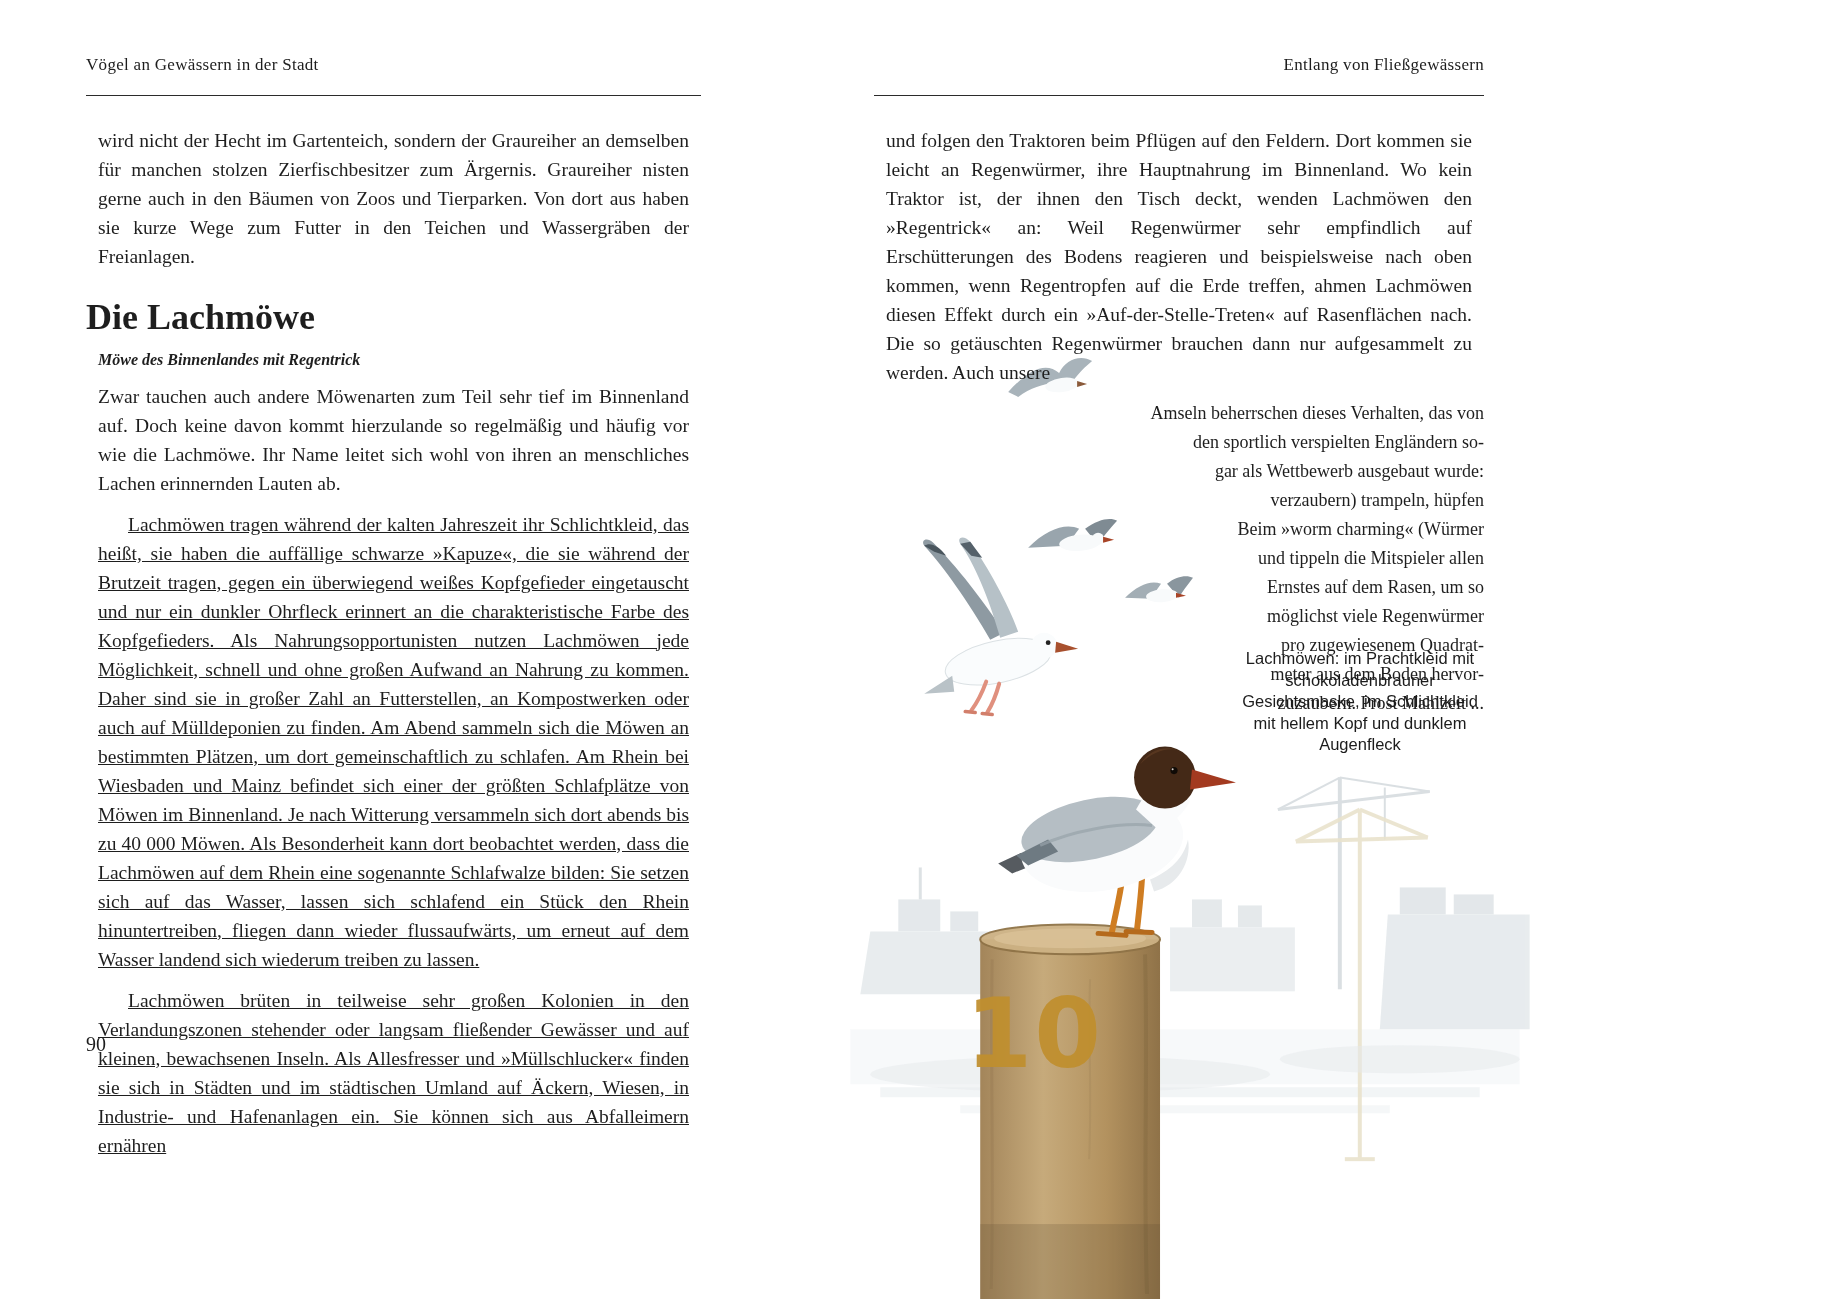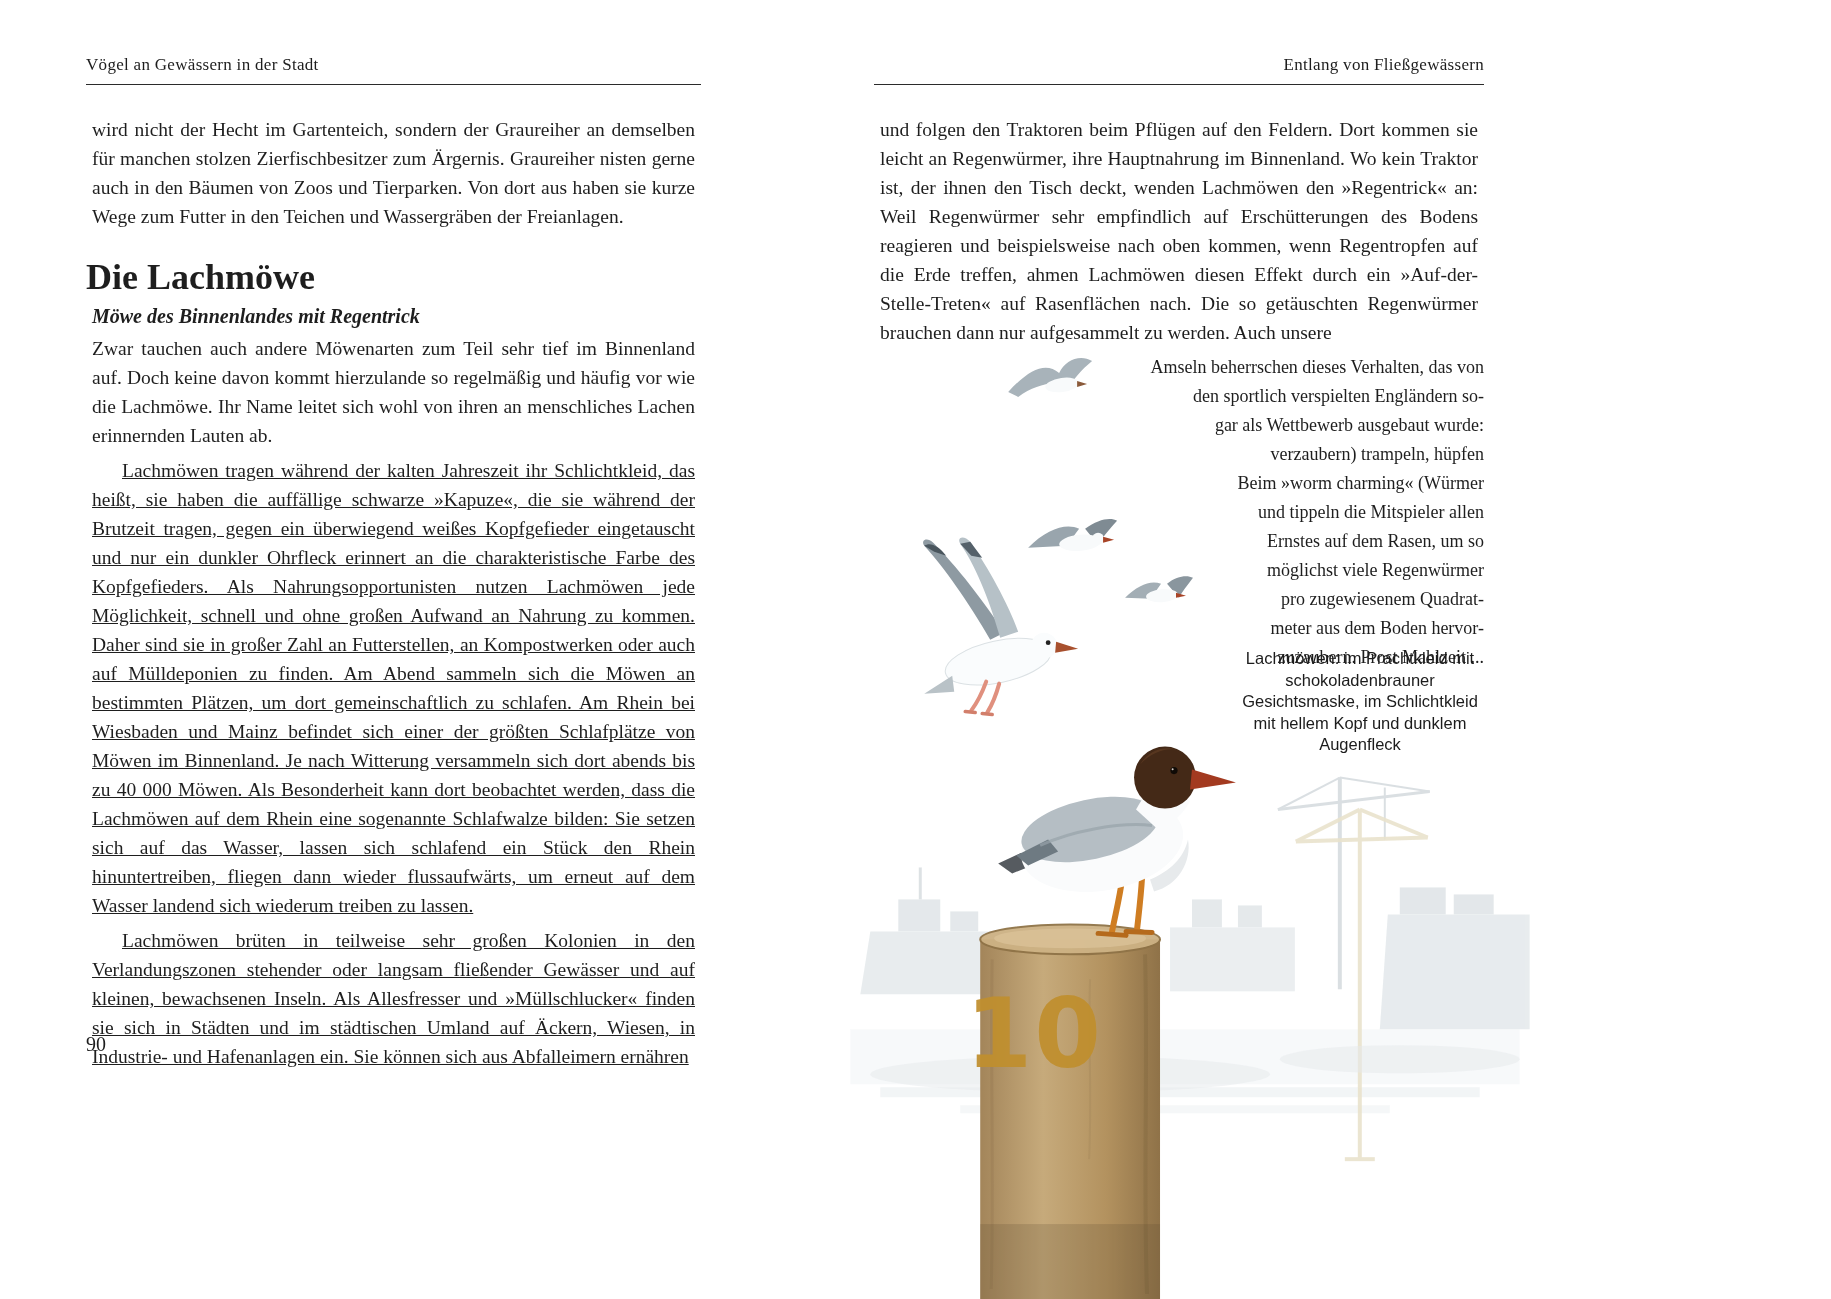--- a/index.html
+++ b/index.html
@@ -12,43 +12,43 @@
     color: #1e1e1e;
   }
   .page-col { position: absolute; top: 55px; z-index: 2; }
   #left-col  { left: 86px;  width: 615px; }
   #right-col { left: 874px; width: 610px; }
 
   .running-header {
     font-size: 17px;
     letter-spacing: .3px;
     color: #1d1d1d;
-    padding-bottom: 9px;
+    padding-bottom: 20px;
     border-bottom: 1.5px solid #2b2b2b;
   }
   .running-header.right { text-align: right; }
 
   .body-text {
     font-size: 19.5px;
     line-height: 29px;
     text-align: justify;
     hyphens: auto;
   }
-  .body-text p { margin: 6px; }
+  .body-text p { margin: 12px; }
   .first-after-header { margin-top: 30px !important; }
   .para-indent { text-indent: 30px; text-decoration: underline; }
 
   .section-heading {
     font-size: 36px;
     font-weight: bold;
     margin: 26px 0 2px 0;
     line-height: 1.15;
   }
   .section-subheading {
-    font-size: 20px;
+    font-size: 16px;
     font-weight: bold;
     font-style: italic;
     margin: 0 0 16px 0;
     line-height: 1.2;
   }
 
   .wrapped-lines { text-align: right; }
   .wrapped-line  { line-height: 29px; font-size: 18px; }
 
   .caption {

